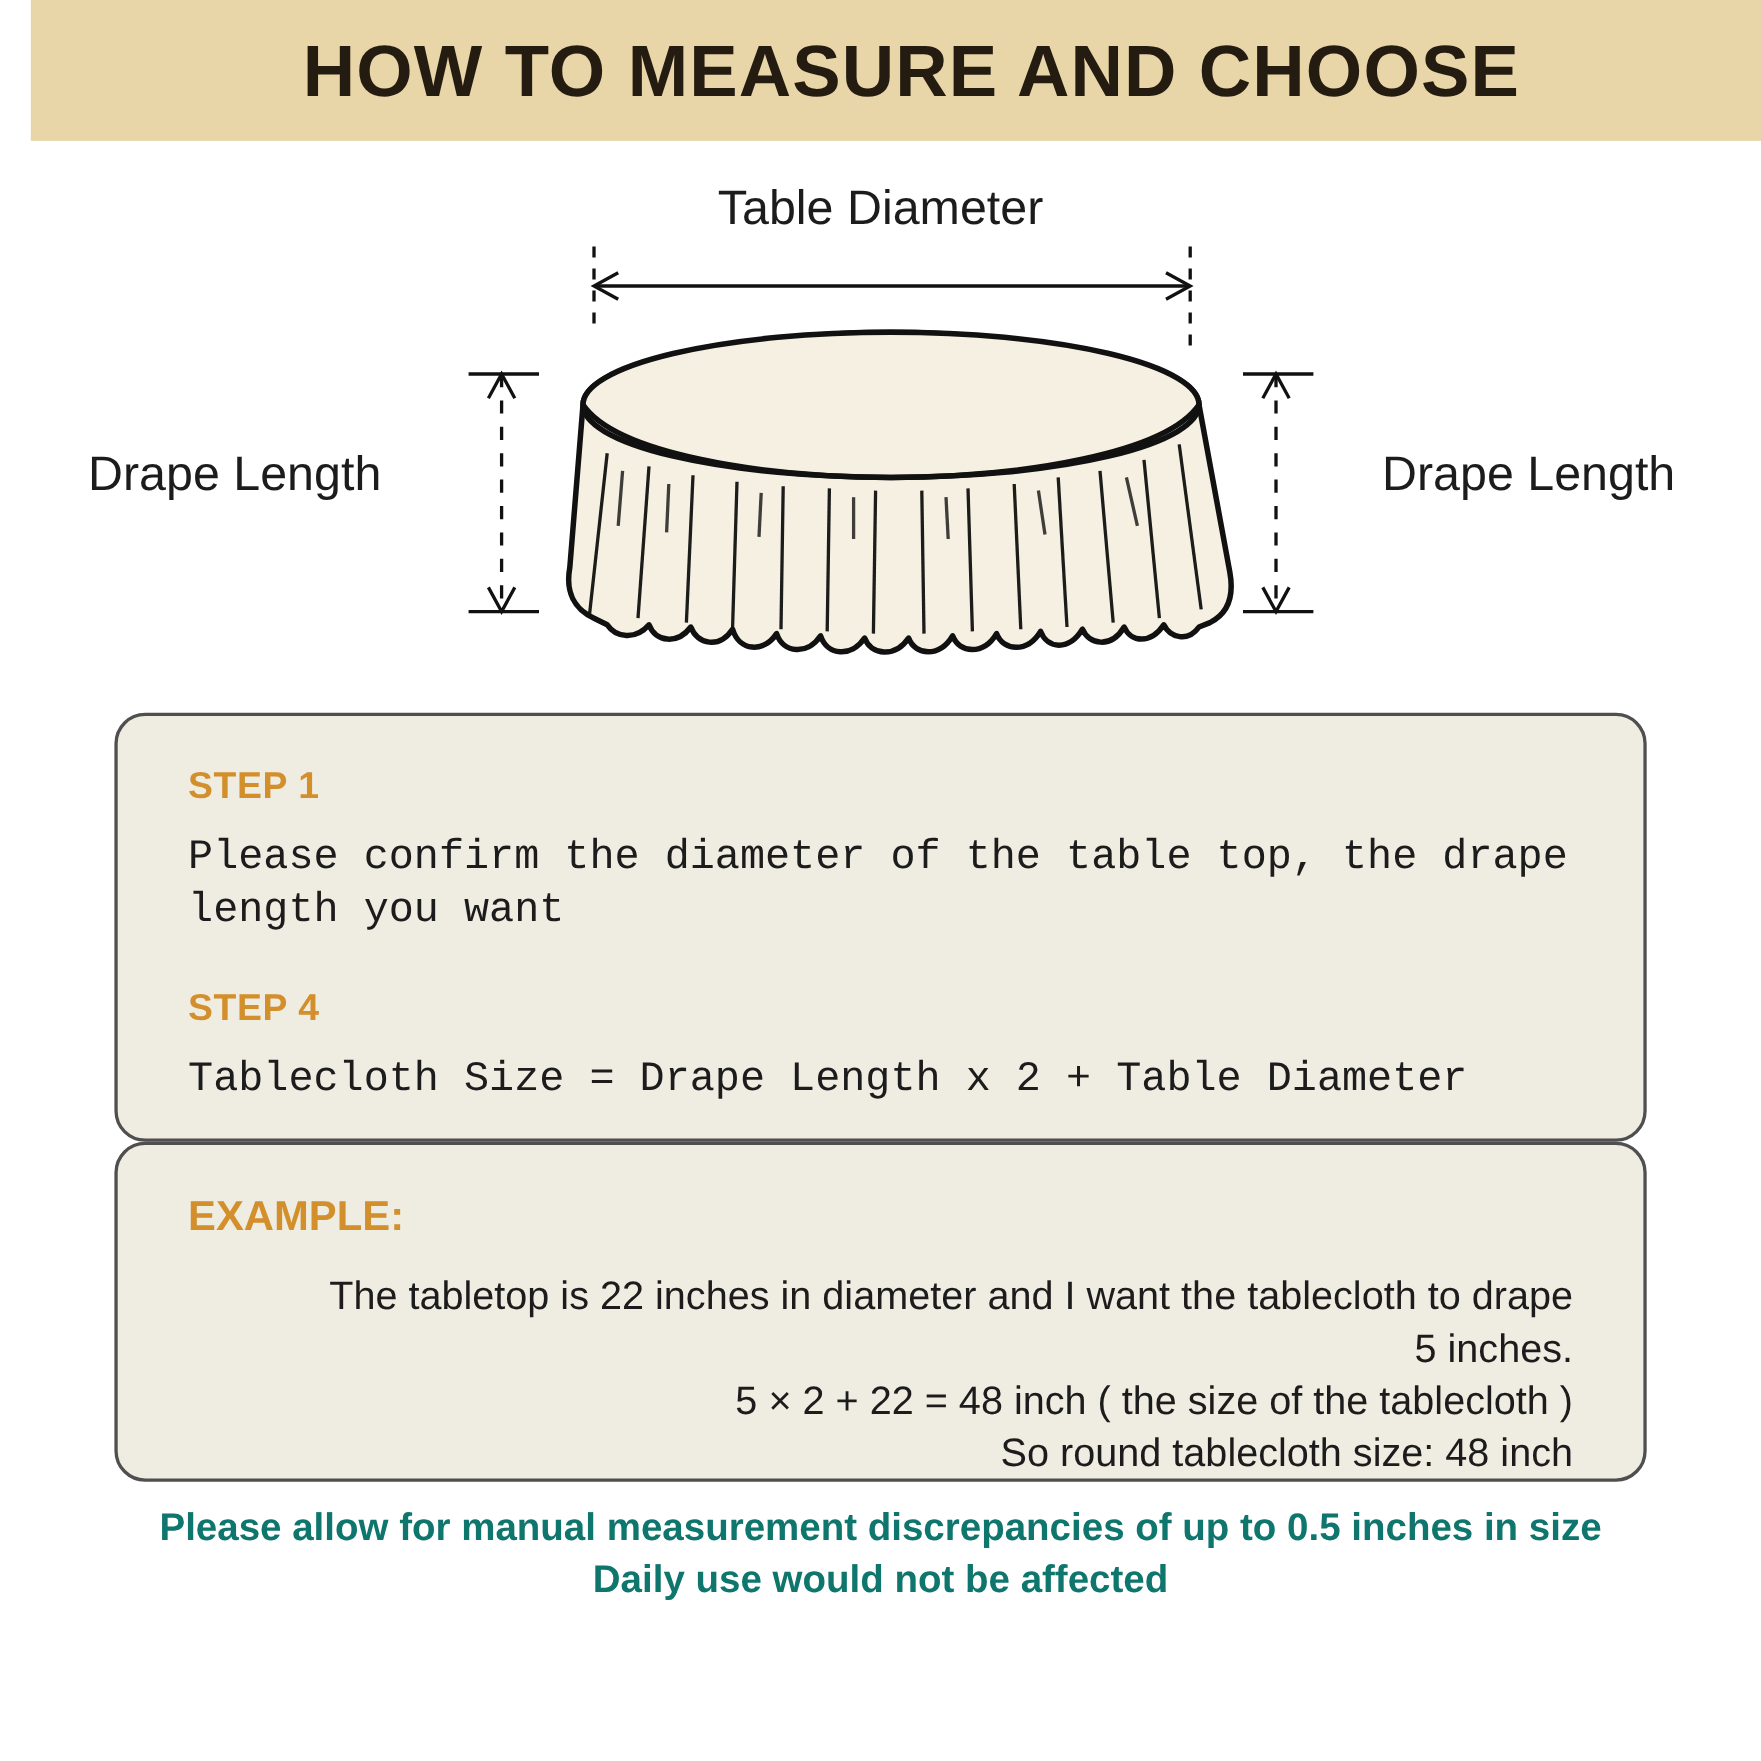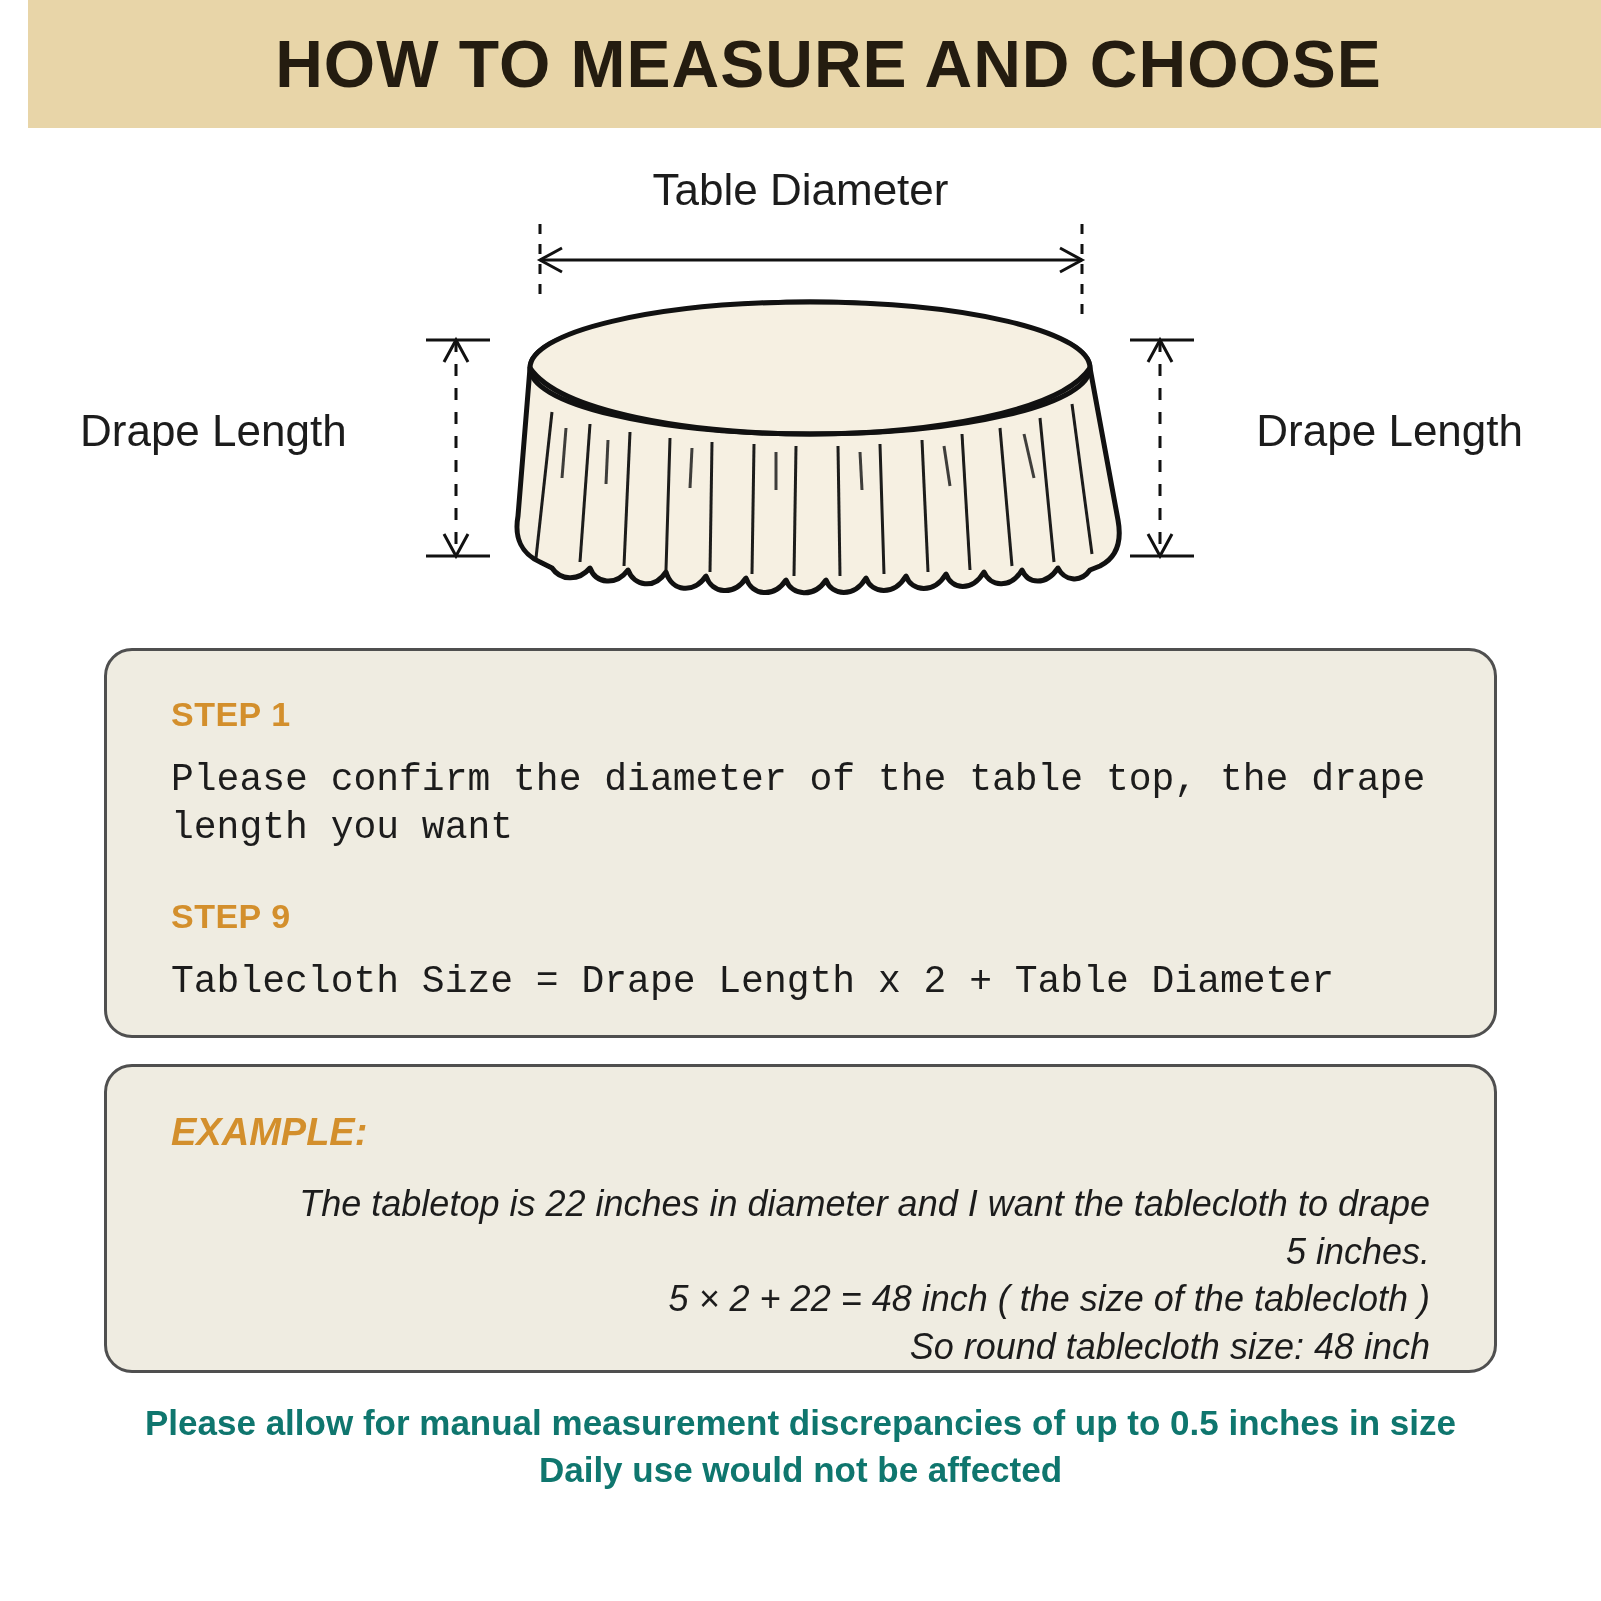--- a/index.html
+++ b/index.html
@@ -71,24 +71,23 @@
   .cards {
     padding: 0 104px;
     box-sizing: border-box;
   }
   .card {
     background: #efece1;
     border: 3px solid #4f4f4f;
     border-radius: 28px;
     box-sizing: border-box;
     padding: 44px 64px 52px 64px;
-    margin-bottom: 26px;
   }
   .card-steps { height: 390px; }
-  .card-example { height: 309px; font-style: italic; }
+  .card-example { height: 309px; }
 
   .step-title {
     color: #d38f2c;
     font-size: 34px;
     font-weight: bold;
     letter-spacing: 0.5px;
     margin: 0 0 22px 0;
   }
   .step-text {
     font-size: 38px;
@@ -220,21 +219,21 @@
       </g>
     </g>
   </svg>
 </div>
 
 <div class="cards">
 
   <div class="card card-steps">
     <p class="step-title">STEP 1</p>
     <p class="step-text">Please confirm the diameter of the table top, the drape length you want</p>
-    <p class="step-title">STEP 9</p>
+    <p class="step-title">STEP 4</p>
     <p class="step-text last">Tablecloth Size = Drape Length x 2 + Table Diameter</p>
   </div>
 
   <div class="card card-example">
     <p class="example-title">EXAMPLE:</p>
     <p class="example-line">The tabletop is 22 inches in diameter and I want the tablecloth to drape</p>
     <p class="example-line">5 inches.</p>
     <p class="example-line">5 × 2 + 22 = 48 inch ( the size of the tablecloth )</p>
     <p class="example-line">So round tablecloth size: 48 inch</p>
   </div>

